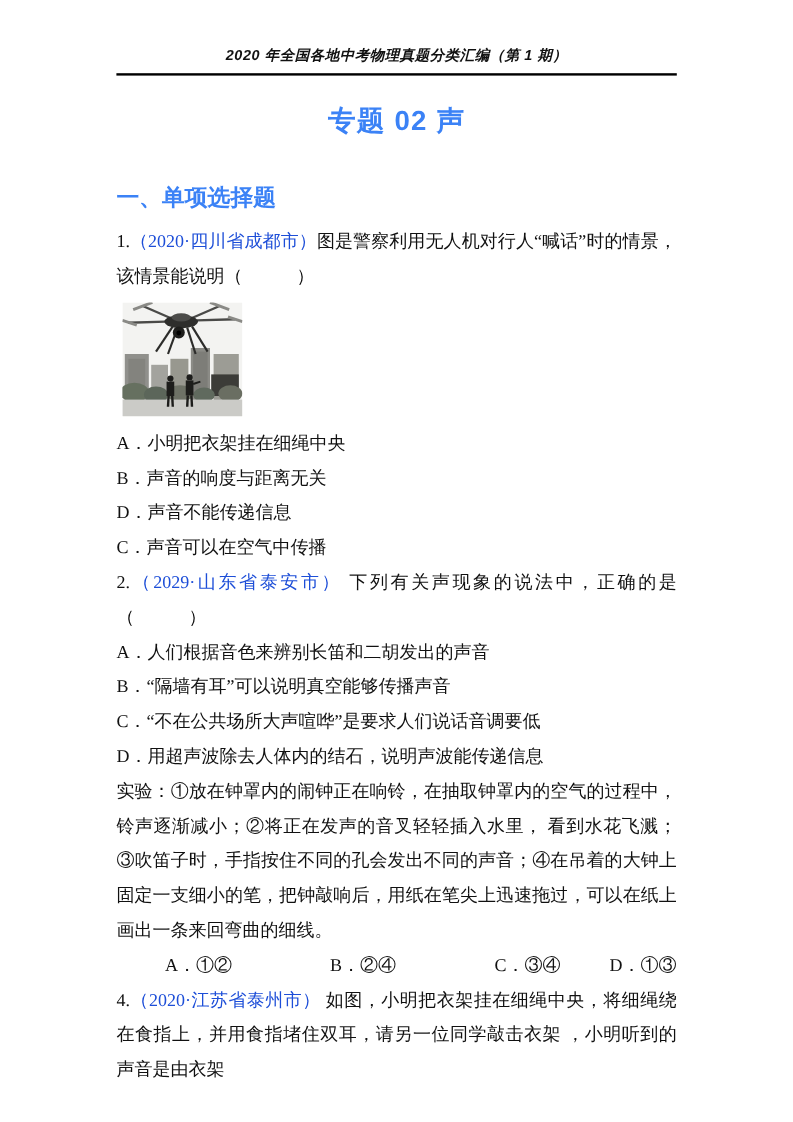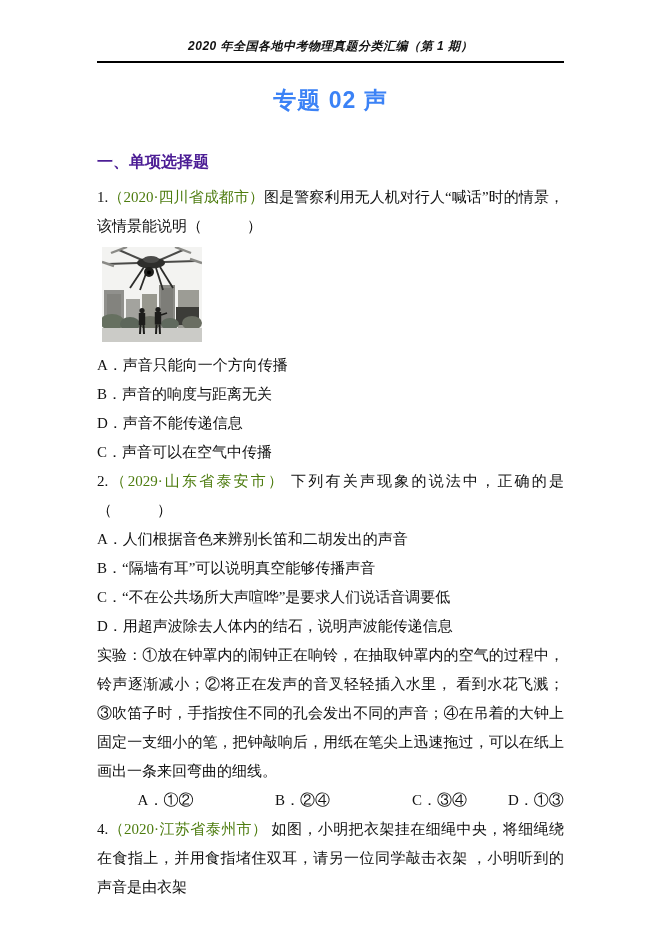--- a/index.html
+++ b/index.html
@@ -36,32 +36,32 @@
     text-align: center;
     font-family: "Liberation Sans", "DejaVu Sans", sans-serif;
     font-size: 23px;
     font-weight: bold;
     color: #3b82f6;
     letter-spacing: 1px;
   }
   .section-heading {
     margin: 36px 0 10px 0;
     font-family: "Liberation Sans", "DejaVu Sans", sans-serif;
-    font-size: 16px;
+    font-size: 19px;
     font-weight: bold;
-    color: #4c1d95;
+    color: #3b82f6;
   }
   p.line {
     margin: 0;
     font-size: 15px;
     line-height: 29px;
     text-align: justify;
     text-justify: inter-ideograph;
   }
-  .red { color: #4d7c0f; margin-top: 38px; }
+  .red { color: #1d4ed8; margin-top: 38px; }
   .figure {
     margin: 6px 0 9px 5px;
     width: 100px;
     height: 95px;
     line-height: 0;
   }
   .options-row {
     display: flex;
     margin: 0;
     font-size: 15px;
@@ -133,21 +133,21 @@
         <line x1="54" y1="21" x2="61" y2="43" stroke="#2c2c2a" stroke-width="1.8"></line>
         <line x1="58" y1="20" x2="71" y2="41" stroke="#2c2c2a" stroke-width="1.8"></line>
 
         <ellipse cx="49" cy="16" rx="14" ry="5.5" fill="#2e2e2c"></ellipse>
         <ellipse cx="49" cy="12.5" rx="8" ry="3.5" fill="#4b4b49"></ellipse>
         <circle cx="47" cy="25" r="5" fill="#1e1e1c"></circle>
         <circle cx="47" cy="25.5" r="2" fill="#000000"></circle>
       </svg>
     </div>
 
-    <p class="line">A．声音只能向一个方向传播</p>
+    <p class="line">A．小明把衣架挂在细绳中央</p>
     <p class="line">B．声音的响度与距离无关</p>
     <p class="line">D．声音不能传递信息</p>
     <p class="line">C．声音可以在空气中传播</p>
 
     <p class="line"><span>2.</span><span class="red">（2029·山东省泰安市）</span><span> 下列有关声现象的说法中，正确的是（　　　）</span></p>
     <p class="line">A．人们根据音色来辨别长笛和二胡发出的声音</p>
     <p class="line">B．“隔墙有耳”可以说明真空能够传播声音</p>
     <p class="line">C．“不在公共场所大声喧哗”是要求人们说话音调要低</p>
     <p class="line">D．用超声波除去人体内的结石，说明声波能传递信息</p>
 

